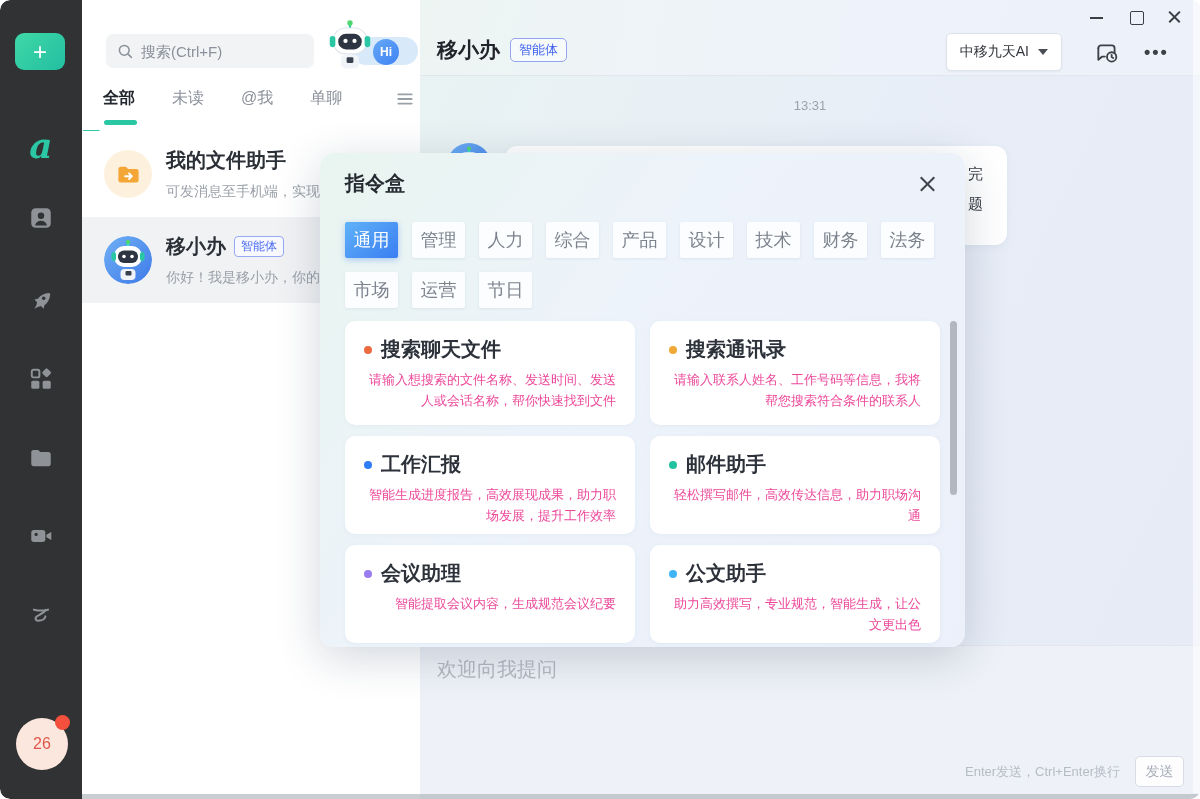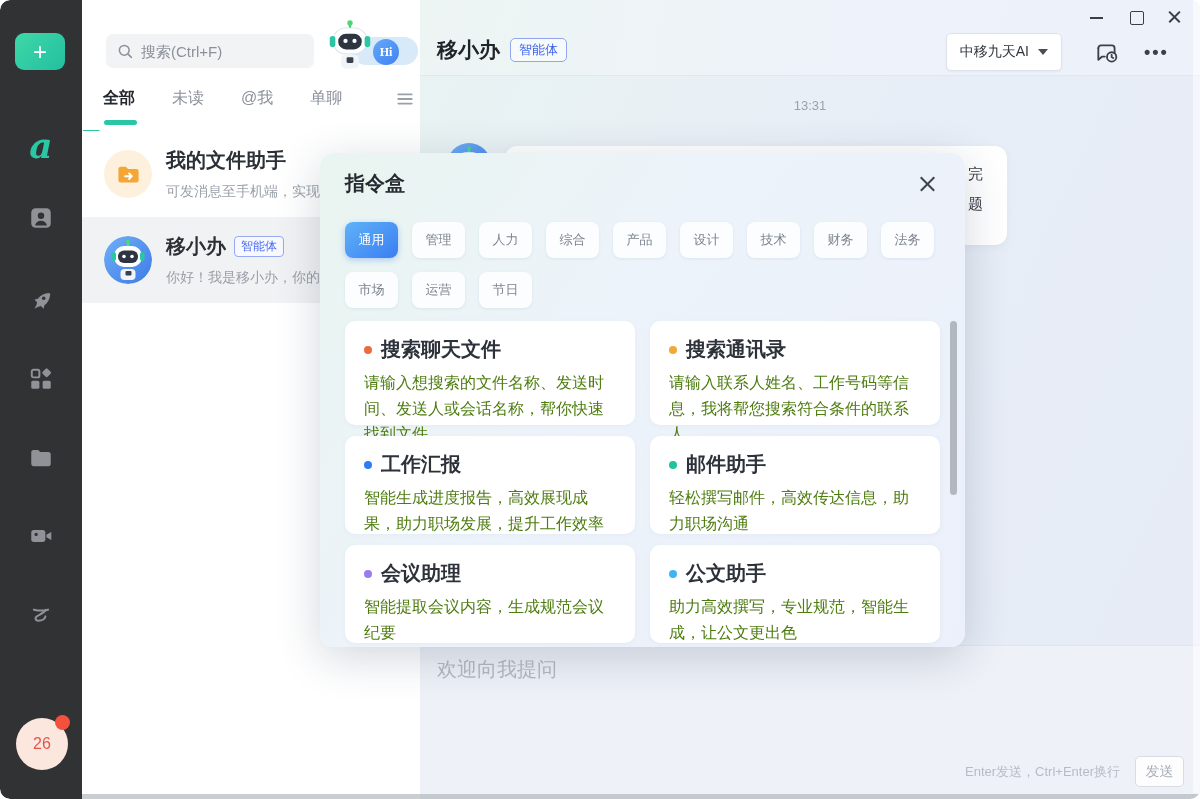--- a/index.html
+++ b/index.html
@@ -22,21 +22,21 @@
 
   
   .chatlist { position:absolute; left:82px; top:0; width:338px; height:799px; background:#fff; }
   .search-box { position:absolute; left:24px; top:34px; width:208px; height:34px; background:#f1f3f5; border-radius:7px;
     display:flex; align-items:center; padding:0 10px; gap:7px; }
   .search-box input { border:none; outline:none; background:transparent; width:150px; font-size:15px; color:#444; }
   .search-box input::placeholder { color:#8b909a; }
   .hi-pill { position:absolute; left:270px; top:37px; width:66px; height:28px; border-radius:14px; background:#d8e9fa; }
   .hi-circle { position:absolute; left:291px; top:39px; width:26px; height:26px; border-radius:50%;
     background:linear-gradient(140deg,#66a9f7,#3f82f3); color:#fff; font-size:12px; font-weight:bold;
-    display:flex; align-items:center; justify-content:center;font-family:Liberation Serif, serif; }
+    display:flex; align-items:center; justify-content:center; }
   .hi-robot { position:absolute; left:241px; top:19px; width:54px; height:54px; }
 
   .list-tabs { position:absolute; left:21px; top:88px; width:300px; display:flex; align-items:center;gap:8px; }
   .ltab { font-size:16px; color:#8b909a; margin-right:29px; cursor:pointer; white-space:nowrap; }
   .ltab.active { color:#23272e; font-weight:bold; }
   .ltab-fade { position:relative; width:26px; overflow:hidden; margin-right:6px; }
   .ltab-fade .ltab{ margin-right:0; }
   .ltab-fade::after { content:""; position:absolute; inset:0; background:linear-gradient(to right, rgba(255,255,255,0), #fff 85%); }
   .tab-underline { position:absolute; left:22px; top:120px; width:33px; height:5px; border-radius:3px; background:#2bc7a5; }
   .list-icon-btn { background:none; border:none; cursor:pointer; margin-left:2px; display:flex; }
@@ -98,30 +98,30 @@
   
   .modal { position:absolute; left:320px; top:153px; width:645px; height:494px; border-radius:14px; z-index:40;
     background:linear-gradient(125deg,#e9f5f0 0%,#edf3fa 40%,#ebf0fa 100%);
     box-shadow:0 10px 45px rgba(30,50,80,.20); }
   .modal-head { display:flex; justify-content:space-between; align-items:center; margin:17px 25px 0; }
   .modal-title { font-size:20px; font-weight:600; color:#262a31; }
   .modal-close { background:none; border:none; cursor:pointer; width:24px; height:24px; position:relative; }
   .modal-close::before,.modal-close::after { content:""; position:absolute; left:2px; top:11px; width:19px; height:1.8px; background:#3f444b; }
   .modal-close::before { transform:rotate(45deg); } .modal-close::after { transform:rotate(-45deg); }
   .modal-tabs { margin:25px 25px 0; width:595px; display:flex; flex-wrap:wrap; gap:14px; }
-  .mtab { width:53px; height:36px; border:none; border-radius:8px; background:#fcfdff; color:#7c838d; font-size:13px;
+  .mtab { width:53px; height:36px; border:none; border-radius:2px; background:#fcfdff; color:#7c838d; font-size:18px;
     cursor:pointer; box-shadow:0 1px 3px rgba(140,160,190,.18); font-family:inherit; }
   .mtab.active { background:linear-gradient(140deg,#60b2f8,#3a7ef2); color:#fff; box-shadow:0 2px 6px rgba(58,126,242,.35); }
   .cards { margin:13px 25px 0; display:grid; grid-template-columns:290px 290px; column-gap:15px; row-gap:11px; }
   .card { background:#fff; border-radius:10px; padding:15px 19px; cursor:pointer; box-shadow:0 1px 4px rgba(150,165,190,.10); }
   .card.r1 { height:104px; } .card.rr { height:98px; }
   .card-title-row { display:flex; align-items:center; gap:9px; }
   .card-dot { width:8px; height:8px; border-radius:50%; flex:none; }
   .card-title { font-size:20px; font-weight:600; color:#2c313a; }
-  .card-desc { margin-top:7px; font-size:16px; color:#4d7c0f; line-height:1.6; }
+  .card-desc { margin-top:7px; font-size:13px; color:#ec4899; line-height:1.6;text-align:right; }
   .modal-scrollbar { position:absolute; right:8px; top:168px; width:7px; height:174px; border-radius:4px; background:#b3b8c0; cursor:pointer; }
 </style>
 </head>
 <body>
 
 <div class="app">
 
   <div class="sidebar">
     <button class="plus-btn">+</button>
     <div class="side-logo">a</div>

